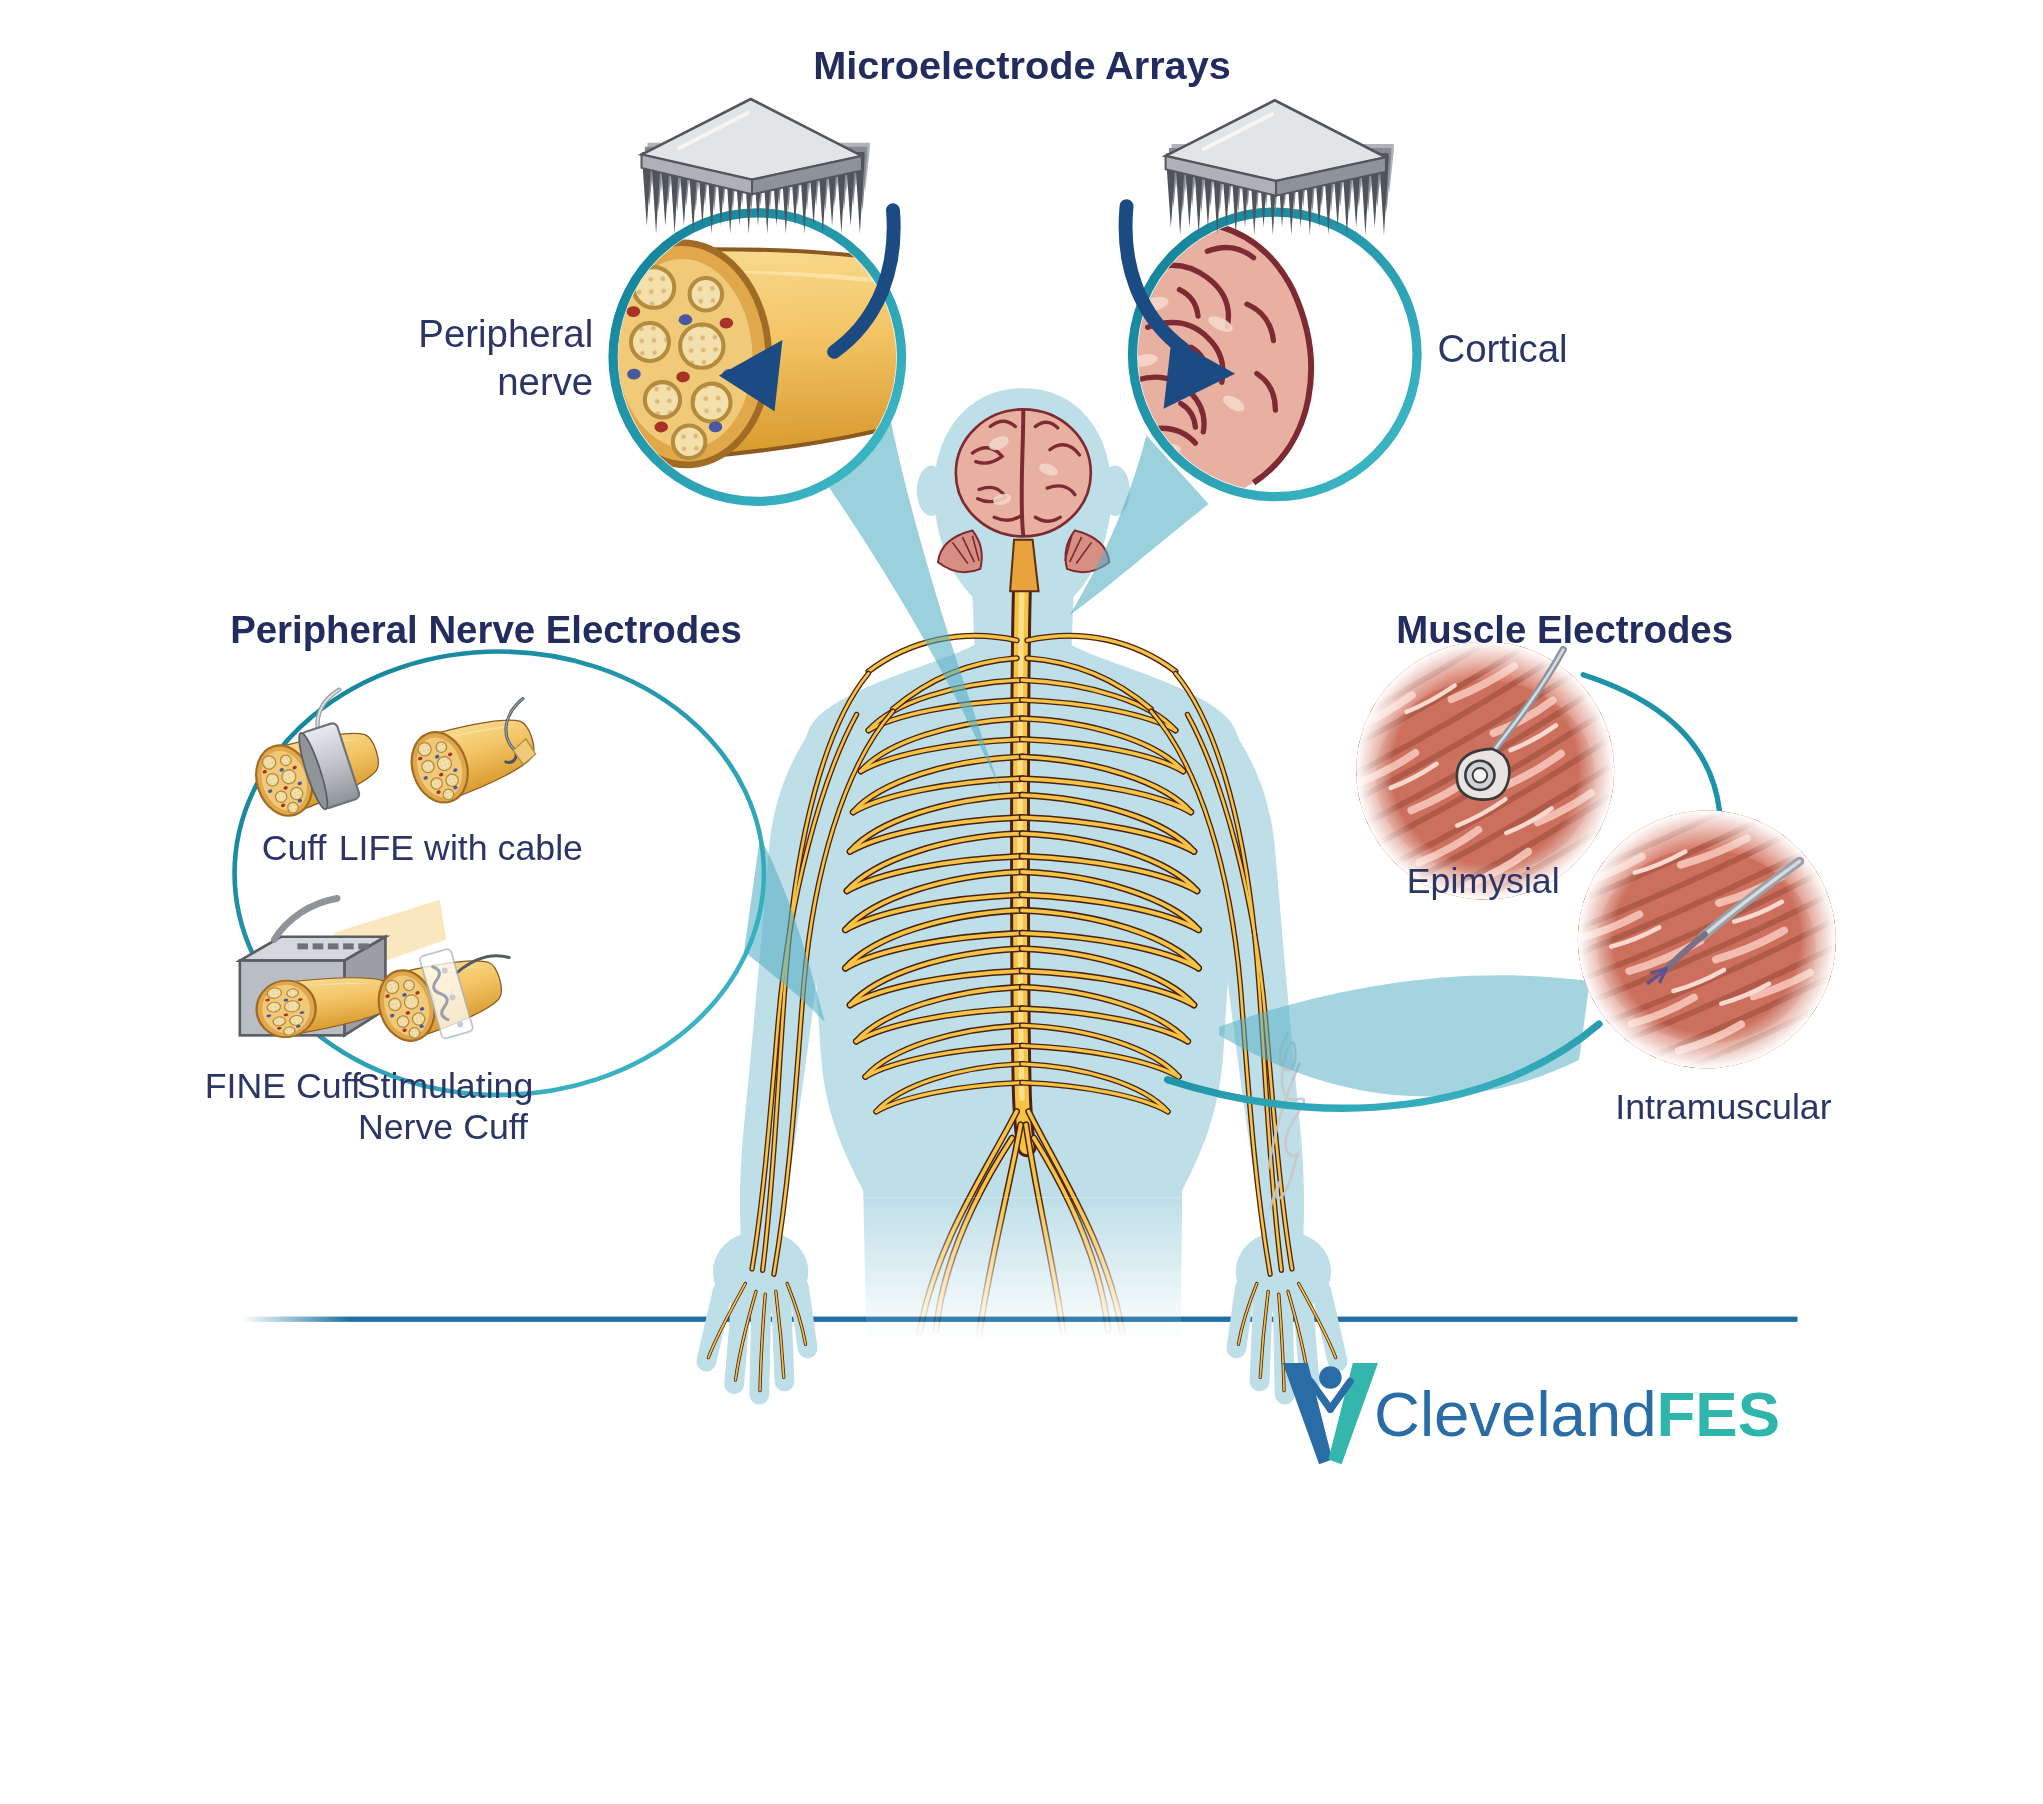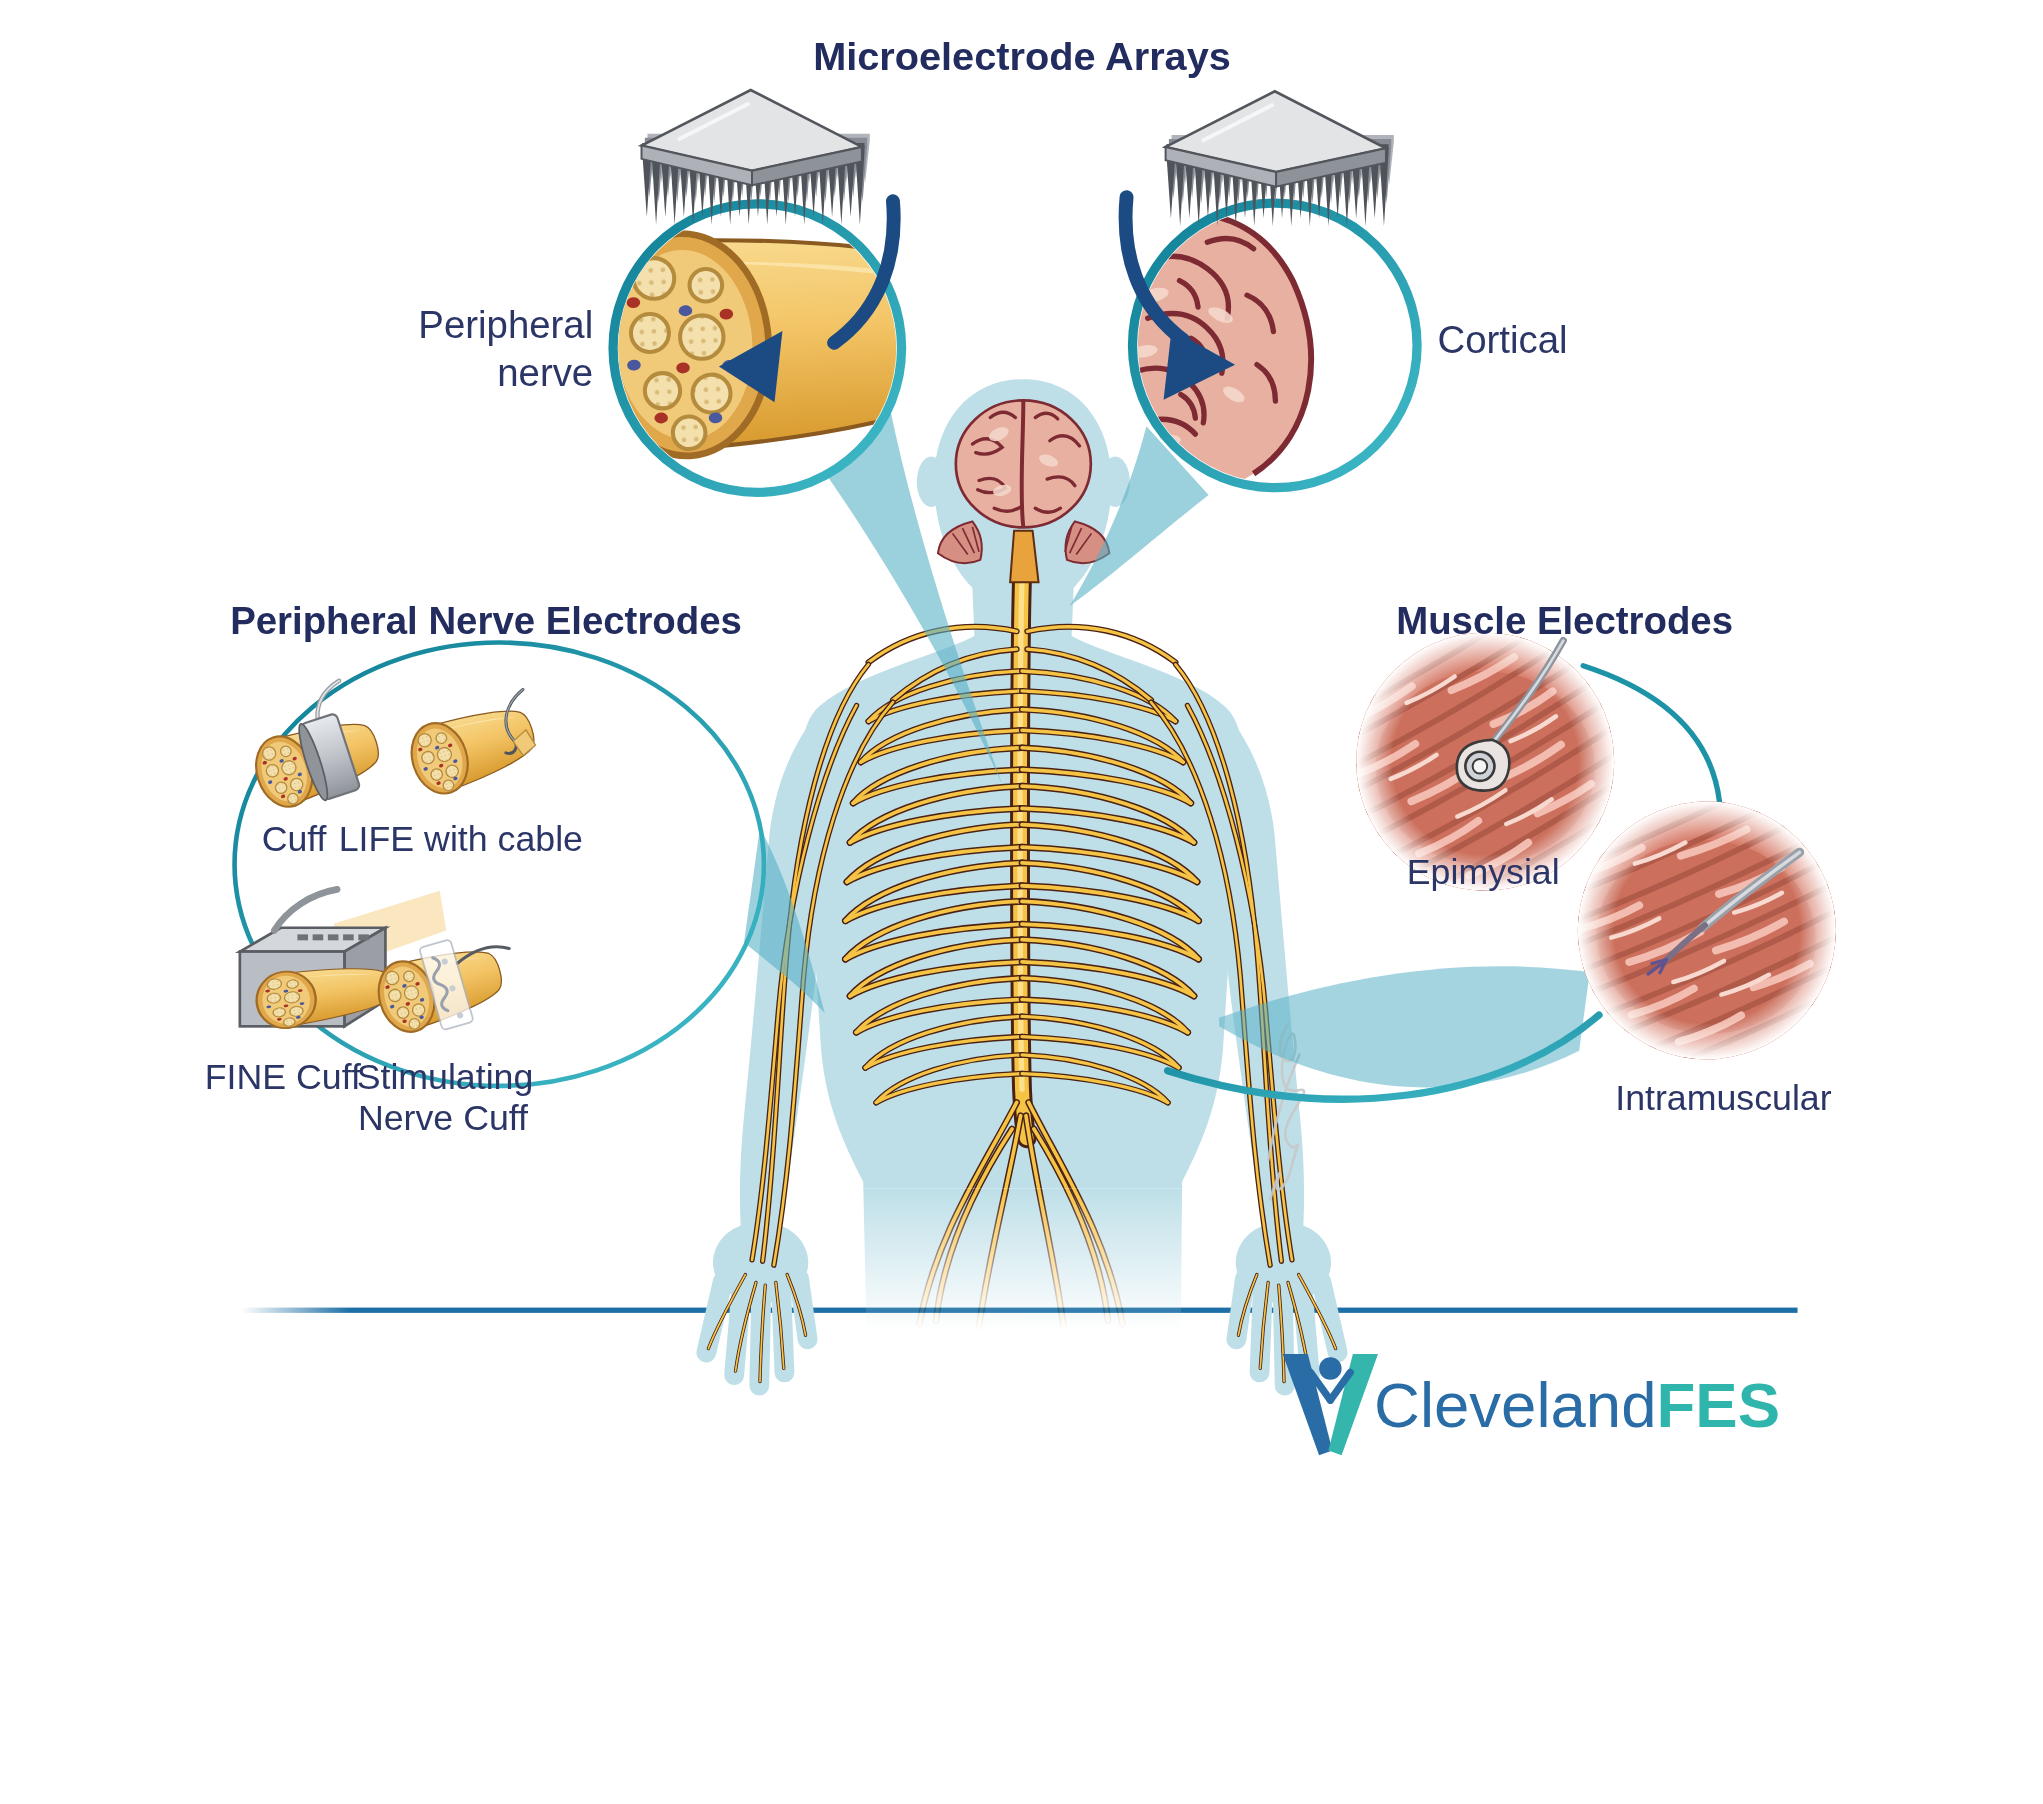--- a/index.html
+++ b/index.html
@@ -1,16 +1,16 @@
 <!DOCTYPE html>
 <html style="font-size:12.8px"><head>
 <meta charset="utf-8">
 <style>
   html,body{margin:0;padding:0;background:#ffffff;}
-  .stage{width:1694px;max-width:100%;margin:4px auto;}
+  .stage{width:1694px;max-width:100%;margin:13px auto;}
   svg{display:block;width:100%;height:auto;font-family:"Liberation Sans",sans-serif;}
   text{font-family:"Liberation Sans","DejaVu Sans",sans-serif;}
   .sec-title{font-size:58px;font-weight:bold;fill:#232c5e;}
   .main-title{font-size:60px;font-weight:bold;fill:#232c5e;}
   .lbl{font-size:54px;fill:#2b3566;}
   .lbl-big{font-size:58px;fill:#2b3566;}
   .logo-main{font-size:96px;fill:#2a6ca5;}
   .logo-bold{font-size:96px;font-weight:bold;fill:#2fb5ab;}
 </style>
 </head>

